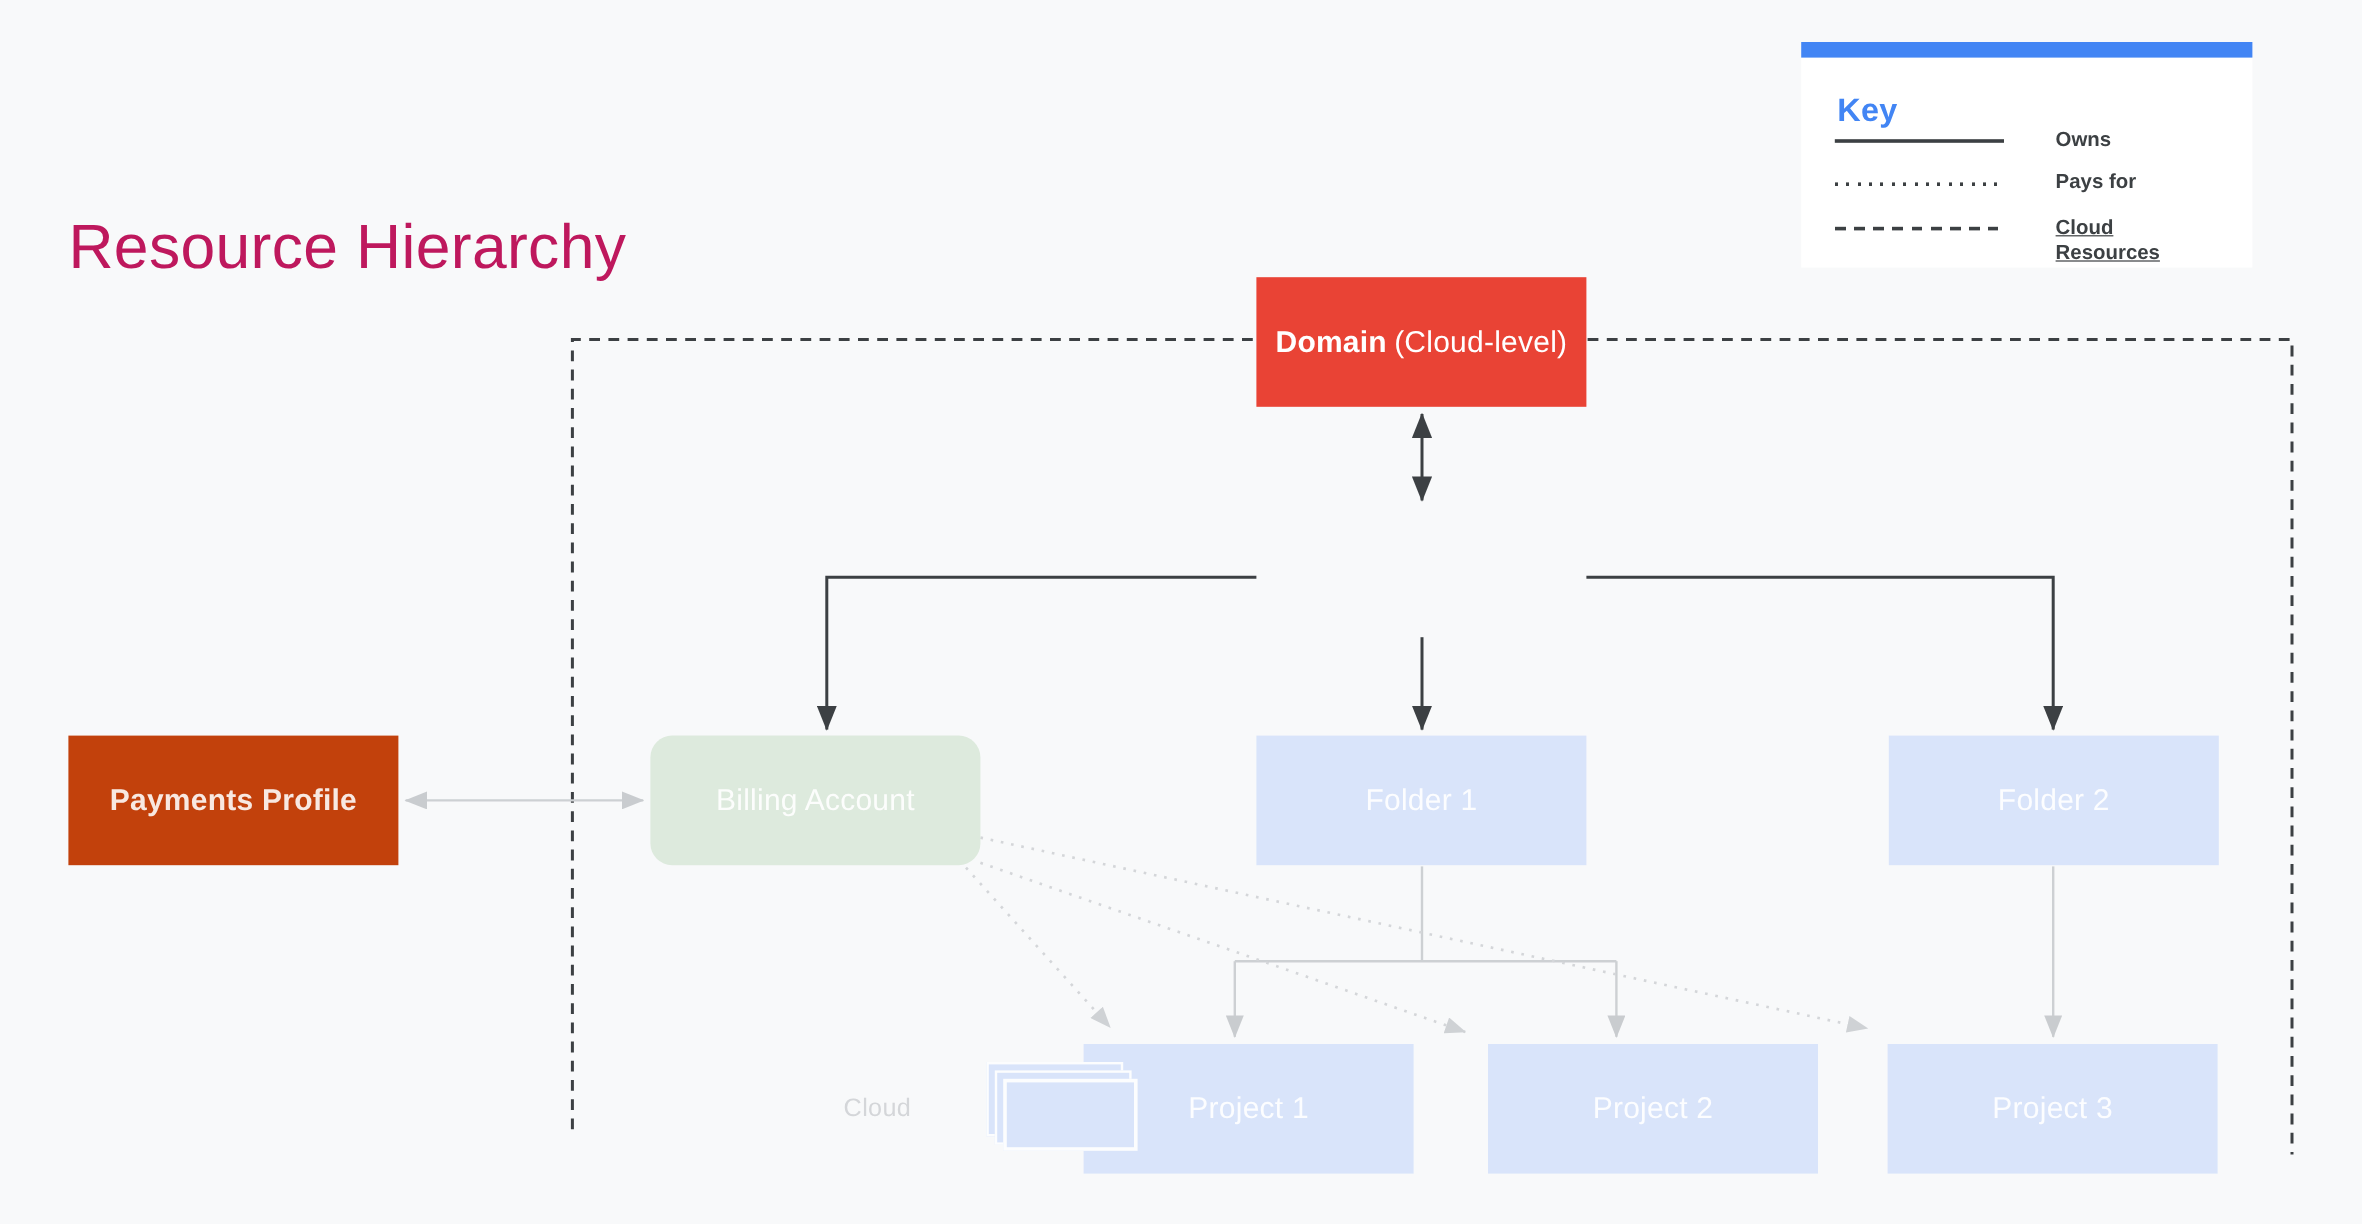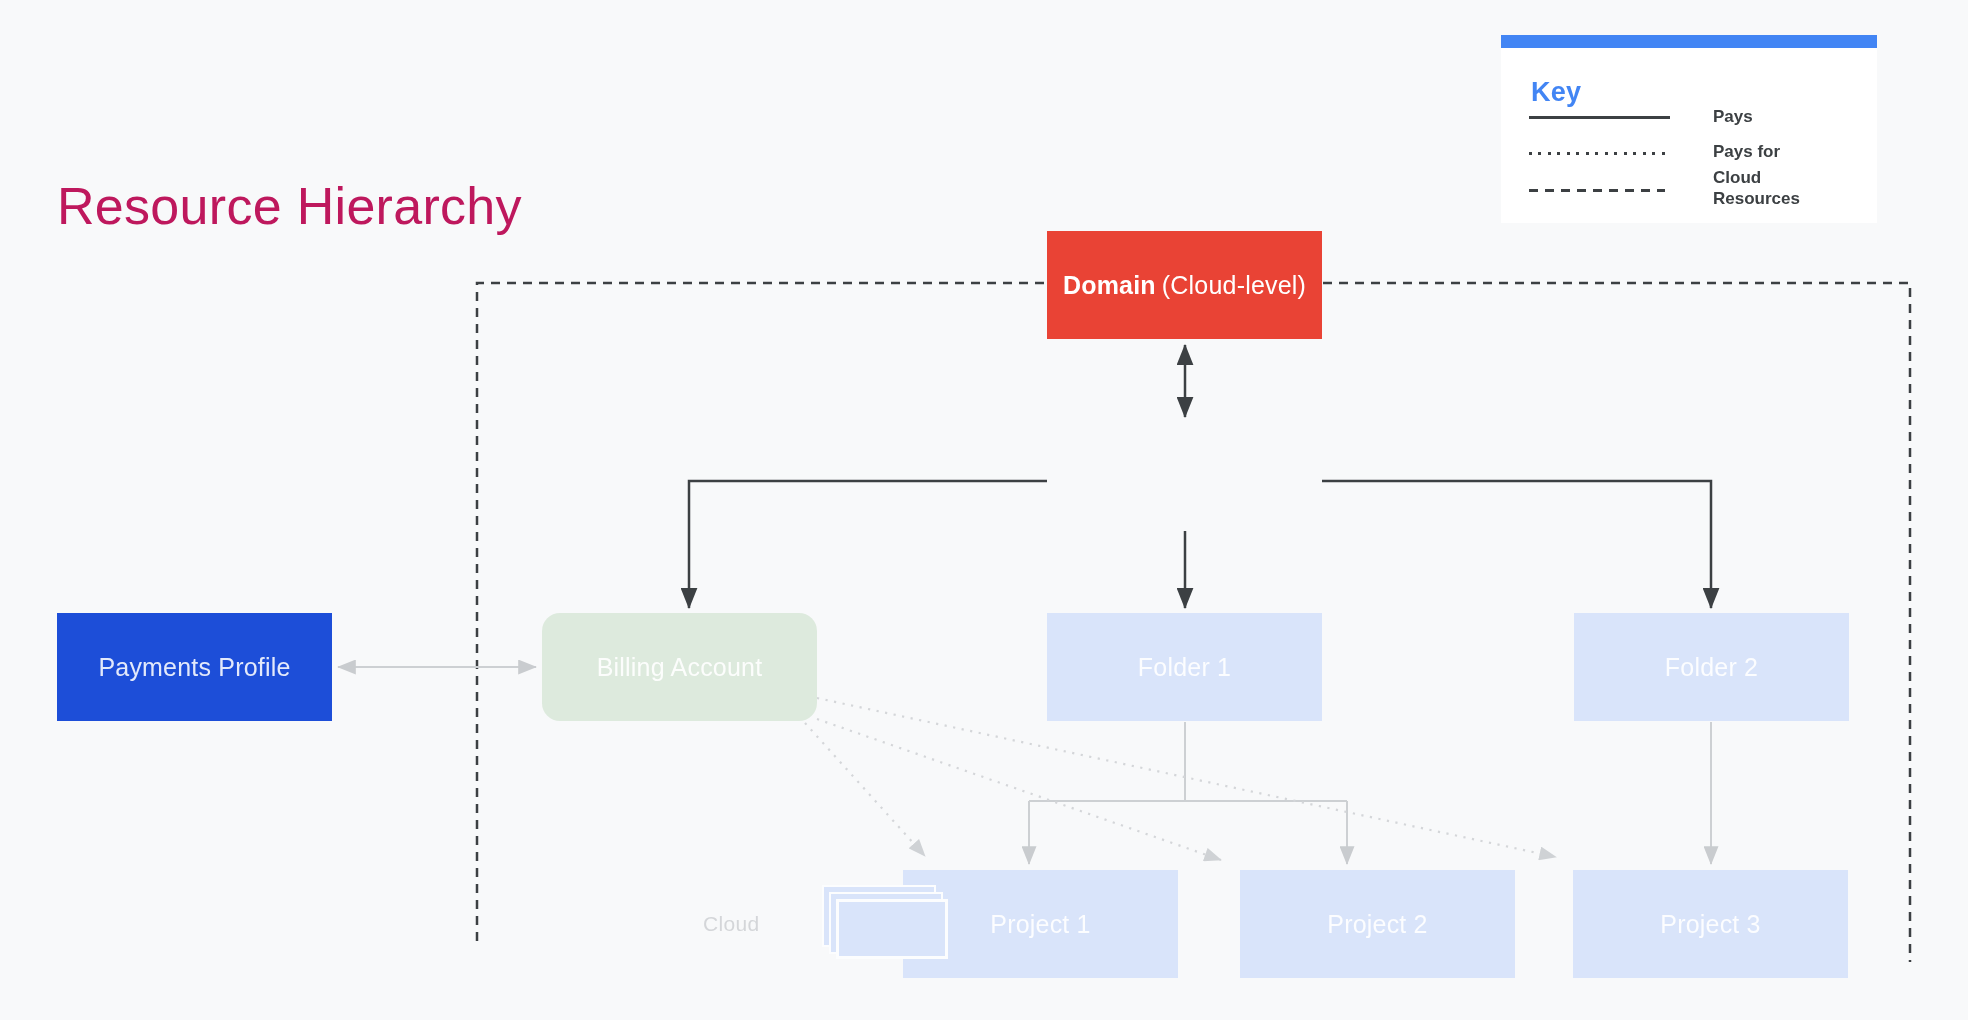--- a/index.html
+++ b/index.html
@@ -16,21 +16,21 @@
 
   
   .node{
     position:absolute;width:275px;height:108px;z-index:2;
     display:flex;align-items:center;justify-content:center;
     font-size:25px;letter-spacing:.2px;white-space:nowrap;
   }
   .node-red{background:#E94335;color:#FFFFFF;}
   .node-blue{background:#D9E4FA;color:rgba(255,255,255,0.90);}
   .node-green{background:#DDEADD;color:rgba(255,255,255,0.90);border-radius:18px;}
-  .node-cream{background:#1d4ed8;color:rgba(255,255,255,0.88);}
+  .node-cream{background:#c2410c;color:rgba(255,255,255,0.88);font-weight:bold;}
   .node .b{font-weight:bold;}
   .node .r{font-weight:normal;margin-left:6px;}
 
   #domain{left:1047px;top:231px;}
   #organization{left:1047px;top:423px;font-weight:bold;}
   #payments{left:57px;top:613px;}
   #billing{left:542px;top:613px;}
   #folder1{left:1047px;top:613px;text-align:center;}
   #folder2{left:1574px;top:613px;}
   #project1{left:903px;top:870px;text-align:center;}
@@ -52,21 +52,21 @@
   #key-heading{
     position:absolute;left:30px;top:42px;
     font-size:27px;font-weight:bold;color:#4285F4;letter-spacing:.3px;
   }
   .key-label{
     position:absolute;left:212px;
     font-size:17px;font-weight:bold;color:#3C4043;line-height:21px;
   }
   #key-label-0{top:71px;}
   #key-label-1{top:106px;}
-  #key-label-2{top:132px;width:120px;white-space:normal;}
+  #key-label-2{top:144px;width:120px;white-space:normal;text-decoration:underline;}
   .key-line{position:absolute;left:28px;height:3px;}
   #key-line-solid{top:81px;width:141px;background:#3C4043;}
   #key-line-dotted{
     top:117px;width:140px;height:2.5px;
     background:repeating-linear-gradient(90deg,#3C4043 0 2.5px,transparent 2.5px 9.5px);
   }
   #key-line-dashed{
     top:154px;width:136px;height:2.5px;
     background:repeating-linear-gradient(90deg,#3C4043 0 9px,transparent 9px 16px);
   }
@@ -118,21 +118,21 @@
     <path d="M817,698 L1556,857" fill="none" stroke="#D4D6D9" stroke-width="2.2" stroke-dasharray="2.2 6.5" marker-end="url(#ah-dot)"></path>
   </svg>
 
   <div id="page-title">Resource Hierarchy</div>
 
   <div id="key-panel">
     <div id="key-accent"></div>
     <div id="key-heading">Key</div>
 
     <div id="key-line-solid" class="key-line"></div>
-    <div id="key-label-0" class="key-label">Pays</div>
+    <div id="key-label-0" class="key-label">Owns</div>
 
     <div id="key-line-dotted" class="key-line"></div>
     <div id="key-label-1" class="key-label">Pays for</div>
 
     <div id="key-line-dashed" class="key-line"></div>
     <div id="key-label-2" class="key-label">Cloud Resources</div>
   </div>
 
   <div id="domain" class="node node-red">
     <span class="b">Domain</span>

